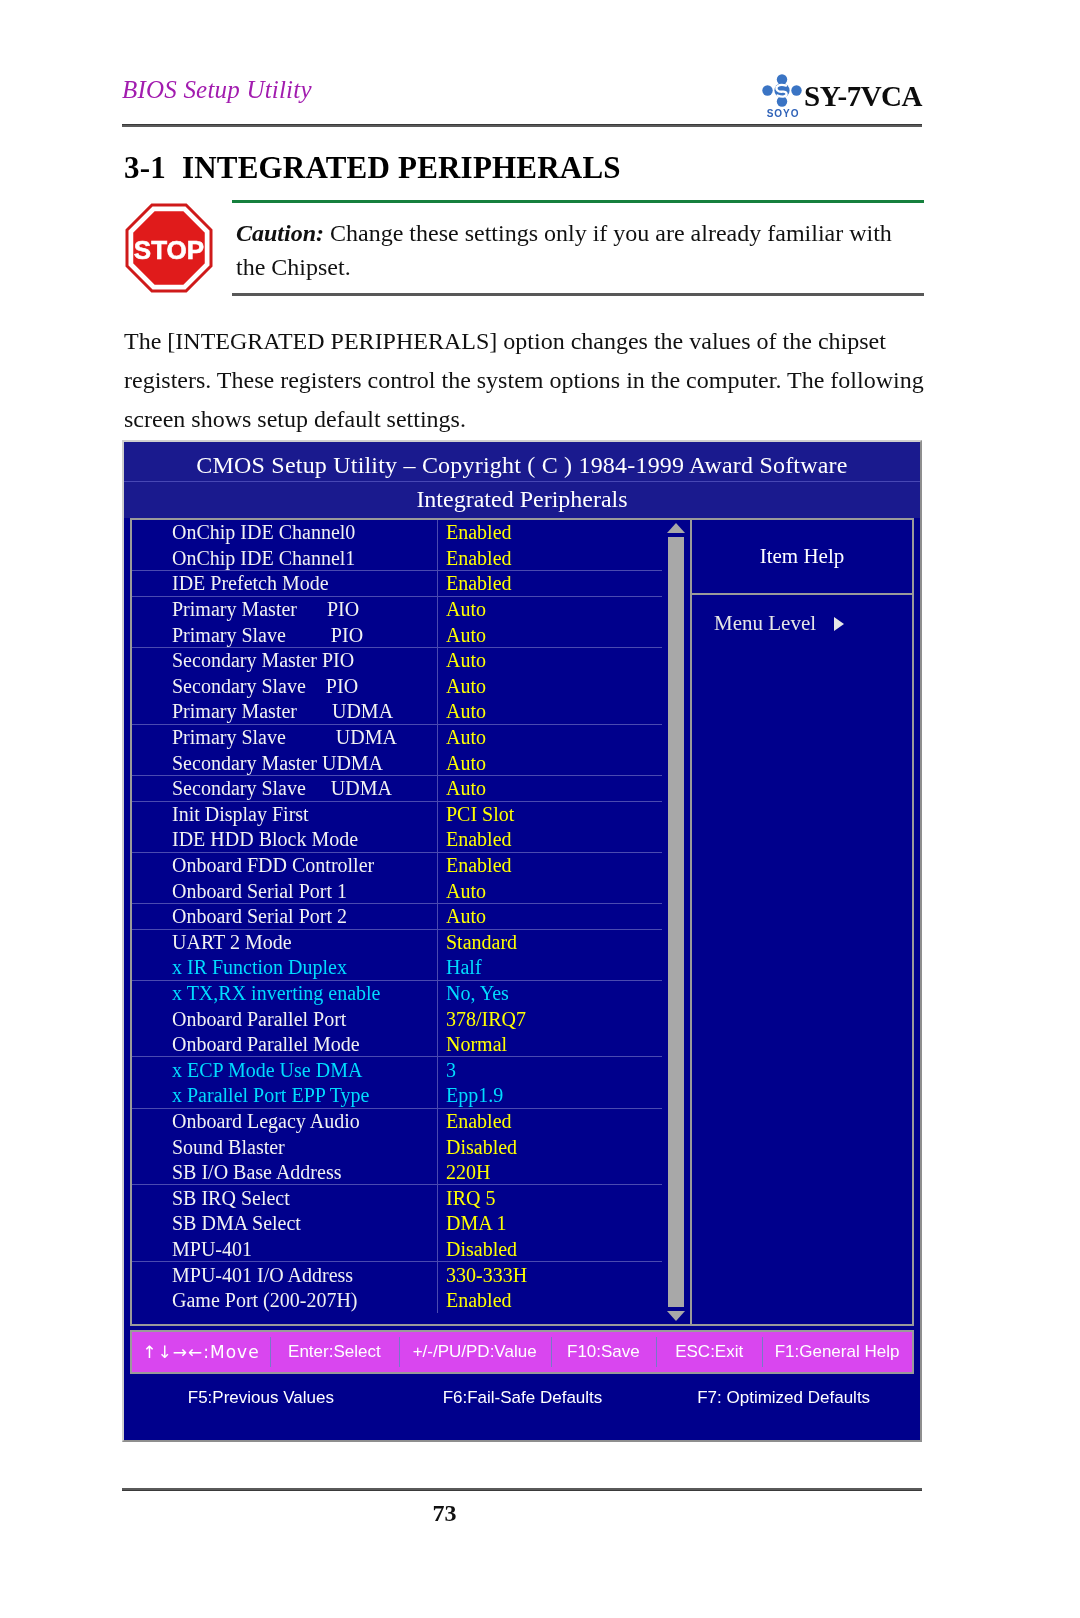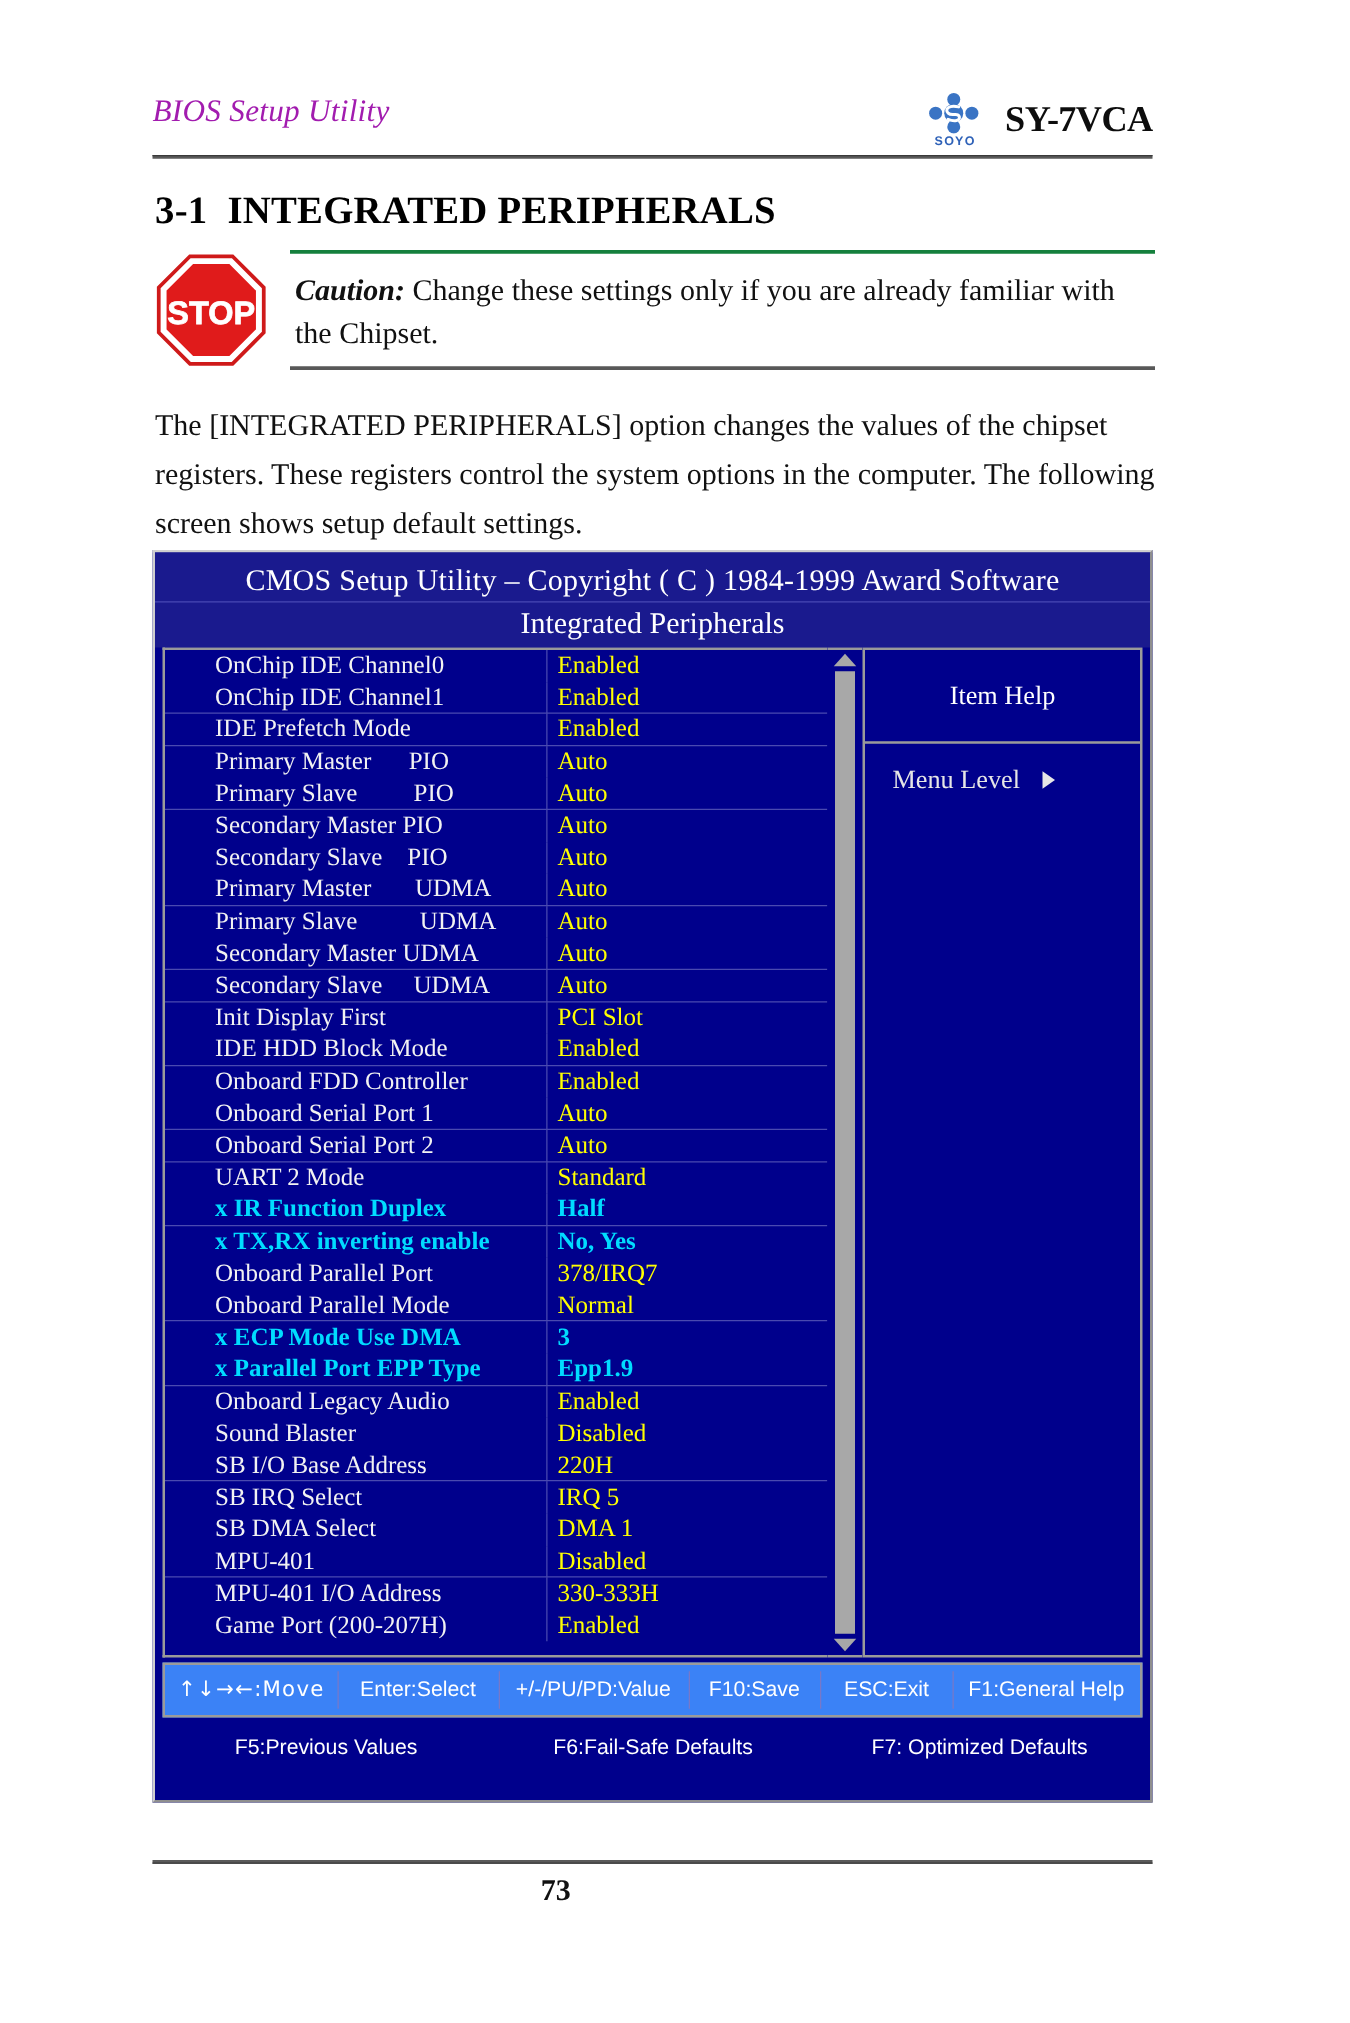--- a/index.html
+++ b/index.html
@@ -19,21 +19,21 @@
   .doc-header {
     position:absolute; left:122px; top:76px; width:800px; height:46px;
   }
   .doc-header-left {
     position:absolute; left:0; top:0;
     font-style:italic; font-size:25px; color:#a21caf;
     letter-spacing:0.2px;
   }
   .doc-header-right {
     position:absolute; right:0; top:-2px;
-    display:flex; align-items:center; gap:20px;
+    display:flex; align-items:center; gap:1px;
   }
   .soyo-logo { position:relative; width:42px; height:44px; }
   .soyo-mark { position:absolute; left:0; top:0; width:42px; height:33px; }
   .soyo-word {
     position:absolute; left:1px; bottom:-1px; width:42px;
     text-align:center;
     font-family:"Liberation Sans", sans-serif;
     font-size:10px; font-weight:bold; letter-spacing:1px;
     color:#2f62b8;
   }
@@ -117,21 +117,21 @@
   .row .value { position:absolute; left:314px; white-space:pre; }
   .row.sep::after {
     content:""; position:absolute; left:0; right:0; bottom:0;
     height:1px; background:#4a4ab0;
   }
   .row .vdiv {
     position:absolute; left:305px; top:0; bottom:0; width:1px; background:#4a4ab0;
   }
   .c-white { color:#f2f2f2; }
   .c-yellow { color:#ffff00; }
-  .c-cyan { color:#00dcff;font-weight:bold; }
+  .c-cyan { color:#00dcff; }
 
   
   .scrollbar {
     position:relative; width:28px; height:100%;
     background:#00008c;
     border-top:2px solid #9a9a9a; border-bottom:2px solid #9a9a9a;
     display:flex; flex-direction:column; align-items:center;
   }
   .sb-arrow { width:0; height:0; margin:3px 0; }
   .sb-up {
@@ -165,21 +165,21 @@
   }
   .ml-arrow {
     width:0; height:0;
     border-top:7px solid transparent; border-bottom:7px solid transparent;
     border-left:10px solid #e6e6e6;
   }
 
   
   .keybar {
     margin:4px 6px 0 6px; height:44px;
-    background:#3b82f6;
+    background:#d946ef;
     border:2px solid #9a9a9a;
     display:flex; align-items:center;
     font-family:"Liberation Sans", sans-serif;
     font-size:17px; color:#ffffff;
   }
   .keybar .kcell {
     height:100%; display:flex; align-items:center; justify-content:center;
     position:relative;
   }
   .keybar .kcell + .kcell::before {

